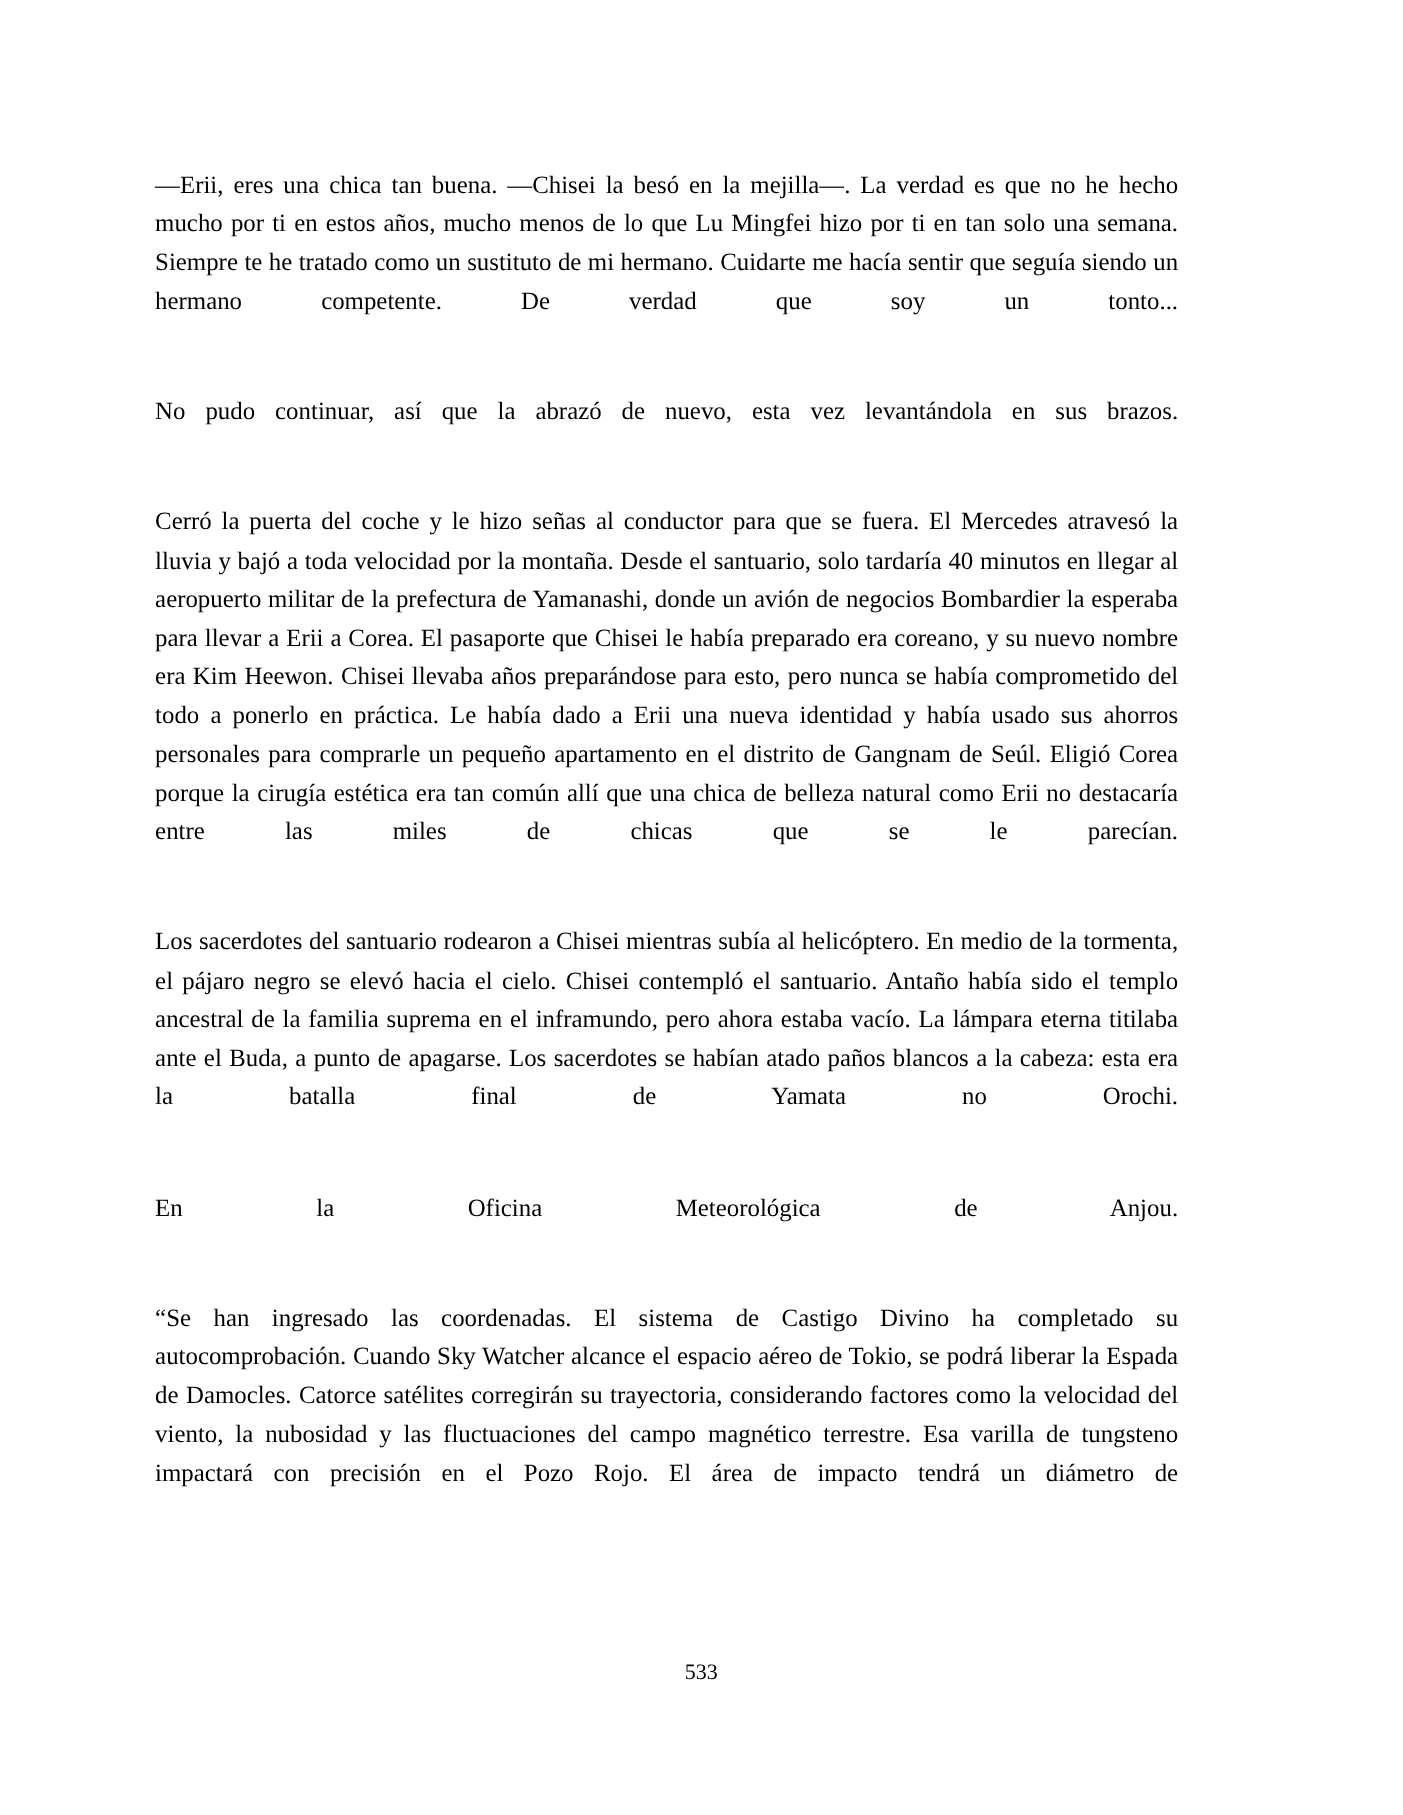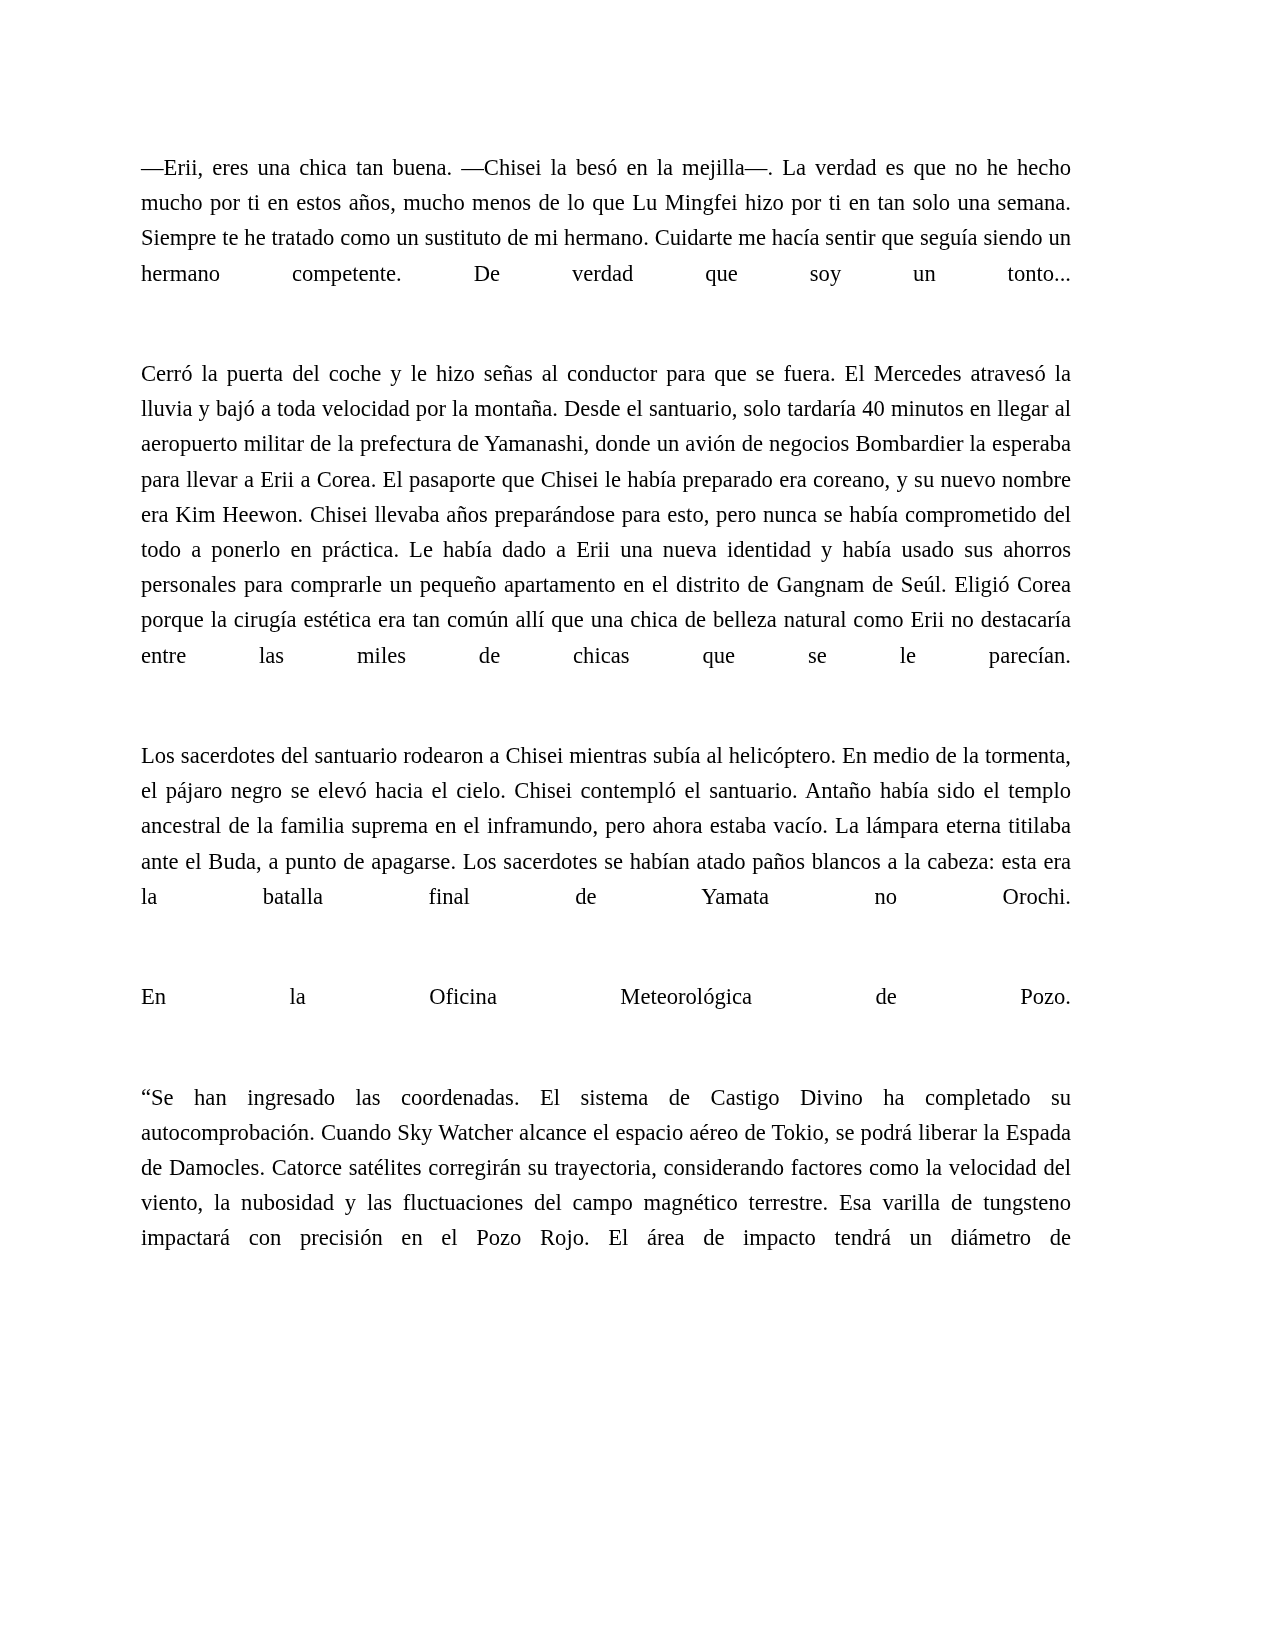--- a/index.html
+++ b/index.html
@@ -58,20 +58,22 @@
     color: #000000;
   }
 </style>
 </head>
 <body>
 
 <div class="page">
 
   <div class="content">
     <p class="para">—Erii, eres una chica tan buena. —Chisei la besó en la mejilla—. La verdad es que no he hecho mucho por ti en estos años, mucho menos de lo que Lu Mingfei hizo por ti en tan solo una semana. Siempre te he tratado como un sustituto de mi hermano. Cuidarte me hacía sentir que seguía siendo un hermano competente. De verdad que soy un tonto...</p>
+    <p class="para">No pudo continuar, así que la abrazó de nuevo, esta vez levantándola en sus brazos.</p>
     <p class="para">Cerró la puerta del coche y le hizo señas al conductor para que se fuera. El Mercedes atravesó la lluvia y bajó a toda velocidad por la montaña. Desde el santuario, solo tardaría 40 minutos en llegar al aeropuerto militar de la prefectura de Yamanashi, donde un avión de negocios Bombardier la esperaba para llevar a Erii a Corea. El pasaporte que Chisei le había preparado era coreano, y su nuevo nombre era Kim Heewon. Chisei llevaba años preparándose para esto, pero nunca se había comprometido del todo a ponerlo en práctica. Le había dado a Erii una nueva identidad y había usado sus ahorros personales para comprarle un pequeño apartamento en el distrito de Gangnam de Seúl. Eligió Corea porque la cirugía estética era tan común allí que una chica de belleza natural como Erii no destacaría entre las miles de chicas que se le parecían.</p>
     <p class="para">Los sacerdotes del santuario rodearon a Chisei mientras subía al helicóptero. En medio de la tormenta, el pájaro negro se elevó hacia el cielo. Chisei contempló el santuario. Antaño había sido el templo ancestral de la familia suprema en el inframundo, pero ahora estaba vacío. La lámpara eterna titilaba ante el Buda, a punto de apagarse. Los sacerdotes se habían atado paños blancos a la cabeza: esta era la batalla final de Yamata no Orochi.</p>
-    <p class="para">En la Oficina Meteorológica de Pozo.</p>
+    <p class="para">En la Oficina Meteorológica de Anjou.</p>
     <p class="para">“Se han ingresado las coordenadas. El sistema de Castigo Divino ha completado su autocomprobación. Cuando Sky Watcher alcance el espacio aéreo de Tokio, se podrá liberar la Espada de Damocles. Catorce satélites corregirán su trayectoria, considerando factores como la velocidad del viento, la nubosidad y las fluctuaciones del campo magnético terrestre. Esa varilla de tungsteno impactará con precisión en el Pozo Rojo. El área de impacto tendrá un diámetro de</p>
   </div>
 
+  <div class="page-number">533</div>
 
 </div>
 
 </body></html>

